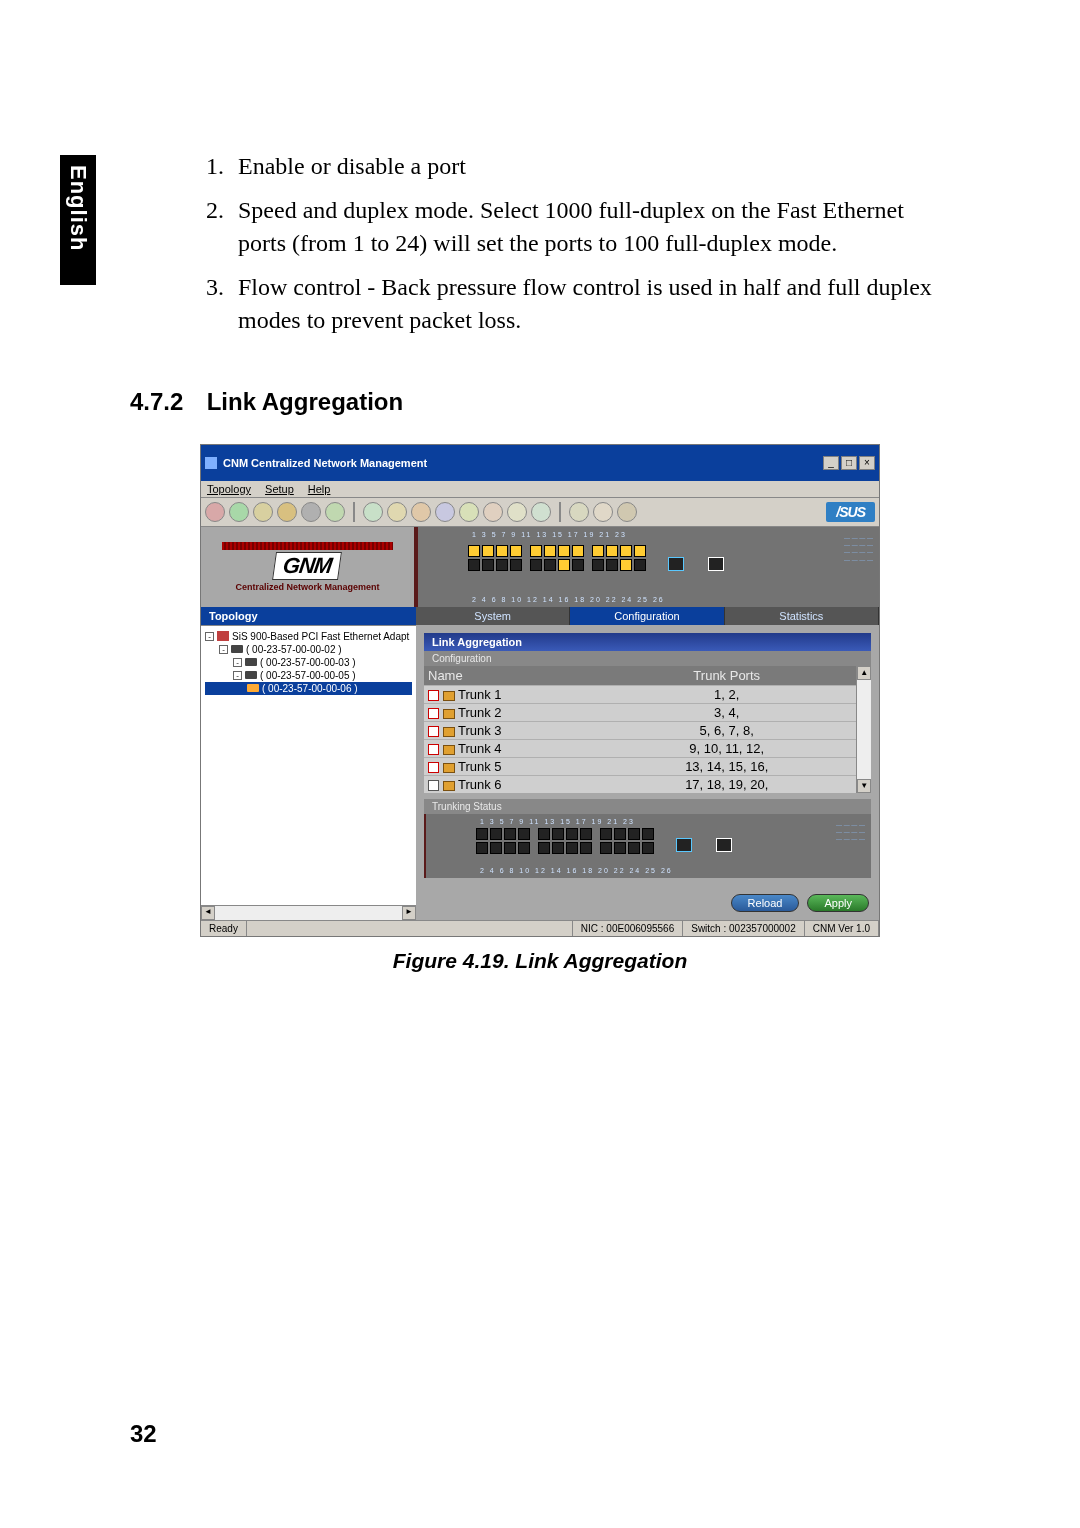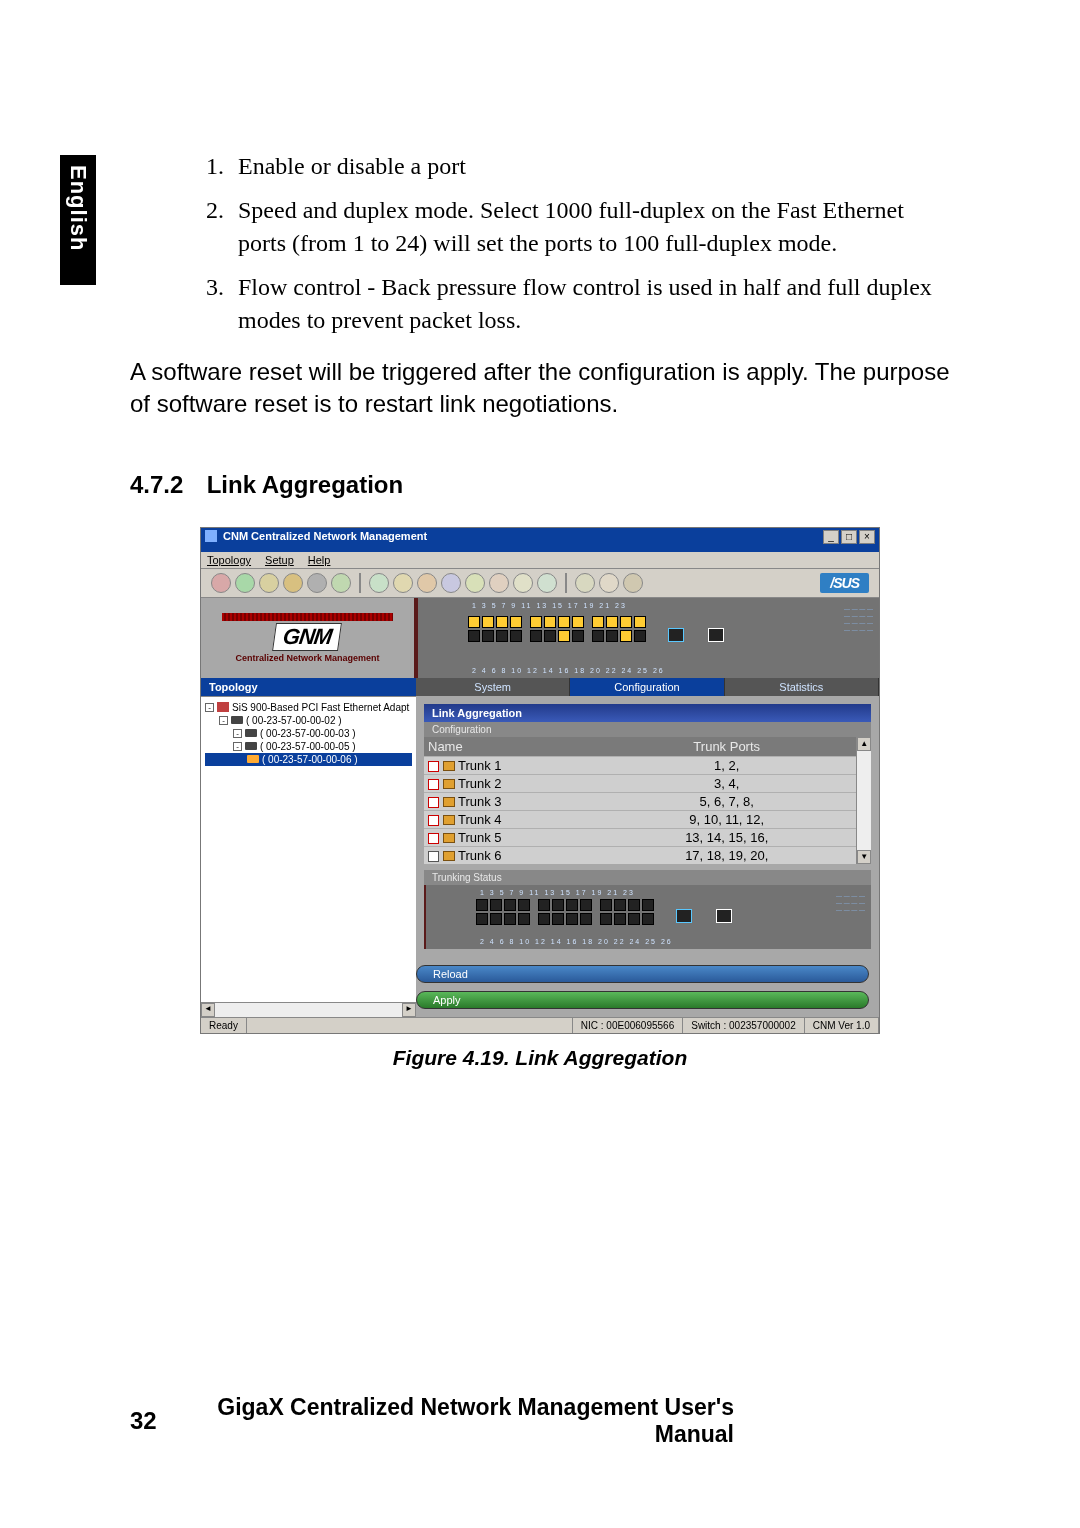--- a/index.html
+++ b/index.html
@@ -7,28 +7,28 @@
   .page { position: relative; width: 1080px; height: 1528px; padding: 150px 130px 0 130px; }
   .side-tab { position: absolute; left: 60px; top: 155px; width: 36px; height: 130px; background: #000; color: #fff; display: flex; align-items: flex-start; justify-content: center; padding-top: 10px; }
   .side-tab span { writing-mode: vertical-rl; font-family: Arial, sans-serif; font-weight: bold; font-size: 22px; letter-spacing: 1px; }
   .list { margin-left: 70px; }
   .li { display: flex; font-size: 24px; line-height: 1.4; margin-bottom: 10px; }
   .li .num { width: 38px; flex: 0 0 38px; text-align: right; padding-right: 14px; }
   .para { font-size: 24px; margin-top: 18px; line-height: 1.35; font-family: Arial, sans-serif; }
   .section-h { font-family: Arial, sans-serif; font-weight: bold; font-size: 24px; margin-top: 50px; }
   .section-h .num { display: inline-block; width: 70px; }
   .app { margin: 28px auto 0 auto; width: 680px; background: #b5b5b5; border: 1px solid #777; font-family: Tahoma, Arial, sans-serif; font-size: 11px; color: #000; }
-  .titlebar { background: linear-gradient(#0a3f9c,#0a3f9c); color: #fff; display: flex; padding: 2px 4px; height: 24px; }
+  .titlebar { background: linear-gradient(#0a3f9c,#0a3f9c); color: #fff; display: flex; align-items: center; padding: 2px 4px; height: 36px; }
   .titlebar .ticon { width: 12px; height: 12px; background: #7fb0ff; margin-right: 6px; }
   .titlebar .title { flex: 1; font-weight: bold; }
   .winbtns { display: flex; gap: 2px; }
   .winbtn { width: 16px; height: 14px; background: #d4d0c8; border: 1px solid #808080; color: #000; font-size: 10px; line-height: 12px; text-align: center; font-family: Arial; }
   .menubar { background: #d4d0c8; padding: 2px 6px; display: flex; gap: 14px; border-bottom: 1px solid #888; }
   .menubar span { text-decoration: underline; text-decoration-color: #000; }
-  .toolbar { background: #d4d0c8; padding: 4px 10px; display: flex; align-items: center; gap: 4px; border-bottom: 1px solid #888; }
+  .toolbar { background: #d4d0c8; padding: 4px 4px; display: flex; align-items: center; gap: 4px; border-bottom: 1px solid #888; }
   .tb-ic { width: 20px; height: 20px; border-radius: 50%; background: #eee; border: 1px solid #888; }
   .tb-sep { width: 2px; height: 20px; background: #888; margin: 0 4px; }
   .brand { margin-left: auto; background: #2f7fc4; color: #fff; font-weight: bold; font-style: italic; padding: 2px 10px; font-size: 14px; border-radius: 2px; letter-spacing: -1px;}
   .appbody { display: flex; background: #b5b5b5; }
   .leftcol { width: 215px; display: flex; flex-direction: column; }
   .logo-area { height: 80px; background: #a8a8a8; display: flex; flex-direction: column; align-items: center; justify-content: center; border-right: 2px solid #5a1a1a; }
   .gnm { background: #fff; font-family: Arial Black, sans-serif; font-style: italic; font-weight: 900; font-size: 22px; padding: 0 8px; transform: skewX(-8deg); border: 1px solid #333; letter-spacing: -1px;}
   .gnm-sub { color: #5a0000; font-size: 9px; font-weight: bold; margin-top: 2px; text-align: center; }
   .topo-hdr { background: linear-gradient(#0a3f9c,#0a3f9c); color: #fff; font-weight: bold; padding: 3px 8px; }
   .tree { background: #fff; flex: 1; padding: 4px 4px; font-size: 10px; min-height: 248px; border-top: 1px solid #888; }
@@ -64,21 +64,21 @@
   .table th.c { text-align: center; }
   .table td { padding: 1px 4px; border-top: 1px solid #b0b0b0; }
   .table td.c { text-align: center; }
   .chk { width: 11px; height: 11px; border: 1px solid #555; display: inline-block; vertical-align: middle; margin-right: 4px; background: #fff;}
   .chk.red { border-color: #c00; }
   .cell-ic { width: 12px; height: 10px; display: inline-block; background: #e0a030; vertical-align: middle; margin-right: 3px; border: 1px solid #7a5010;}
   .vscroll { width: 15px; background: #d4d0c8; border-left: 1px solid #888; display: flex; flex-direction: column; }
   .vscroll .arr { height: 14px; border: 1px solid #888; background: #d4d0c8; font-size: 8px; text-align: center; line-height: 12px;}
   .vscroll .track { flex: 1; background: #eee; }
   .table-wrap { display: flex; }
-  .btnrow { display: flex; justify-content: flex-end; gap: 8px; padding: 6px 10px 8px 0; flex-direction: column; }
+  .btnrow { display: flex; justify-content: flex-end; gap: 8px; padding: 6px 10px 8px 0; }
   .pill { border-radius: 12px; padding: 2px 16px; font-size: 11px; color: #fff; border: 1px solid #333; }
   .pill.reload { background: linear-gradient(#4a88c8,#2a5a9a); }
   .pill.apply { background: linear-gradient(#5ab85a,#2a7a2a); }
   .status { display: flex; background: #d4d0c8; border-top: 1px solid #888; font-size: 10px; }
   .status > div { padding: 2px 8px; border-right: 1px solid #888; }
   .status .grow { flex: 1; }
   .caption { text-align: center; font-family: Arial, sans-serif; font-style: italic; font-weight: bold; font-size: 21px; margin-top: 12px; }
   .footer { position: absolute; bottom: 80px; left: 0; width: 864px; display: flex; align-items: center; padding: 0 130px; }
   .footer .pagenum { font-family: Arial, sans-serif; font-weight: bold; font-size: 24px; width: 60px; }
   .footer .ftitle { font-family: Arial, sans-serif; font-weight: bold; font-size: 23px; flex: 1; text-align: right; }
@@ -99,21 +99,20 @@
     <div class="li">
         <div class="num">2.</div>
         <div>Speed and duplex mode. Select 1000 full-duplex on the Fast Ethernet ports (from 1 to 24) will set the ports to 100 full-duplex mode.</div>
       </div>
     <div class="li">
         <div class="num">3.</div>
         <div>Flow control - Back pressure flow control is used in half and full duplex modes to prevent packet loss.</div>
       </div>
   </div>
 
-  <p class="para">A software reset will be triggered after the configuration is apply. The purpose of software reset is to restart link negotiations.</p>
 
   <h3 class="section-h">
     <span class="num">4.7.2</span>
     <span>Link Aggregation</span>
   </h3>
 
   <div class="app">
     <div class="titlebar">
       <div class="ticon"></div>
       <div class="title">CNM Centralized Network Management</div>
@@ -341,15 +340,14 @@
       <div>NIC : 00E006095566</div>
       <div>Switch : 002357000002</div>
       <div>CNM Ver 1.0</div>
     </div>
   </div>
 
   <div class="caption">Figure 4.19. Link Aggregation</div>
 
   <div class="footer">
     <div class="pagenum">32</div>
-    <div class="ftitle">GigaX Centralized Network Management User's Manual</div>
   </div>
 </div>
 
 </body></html>

